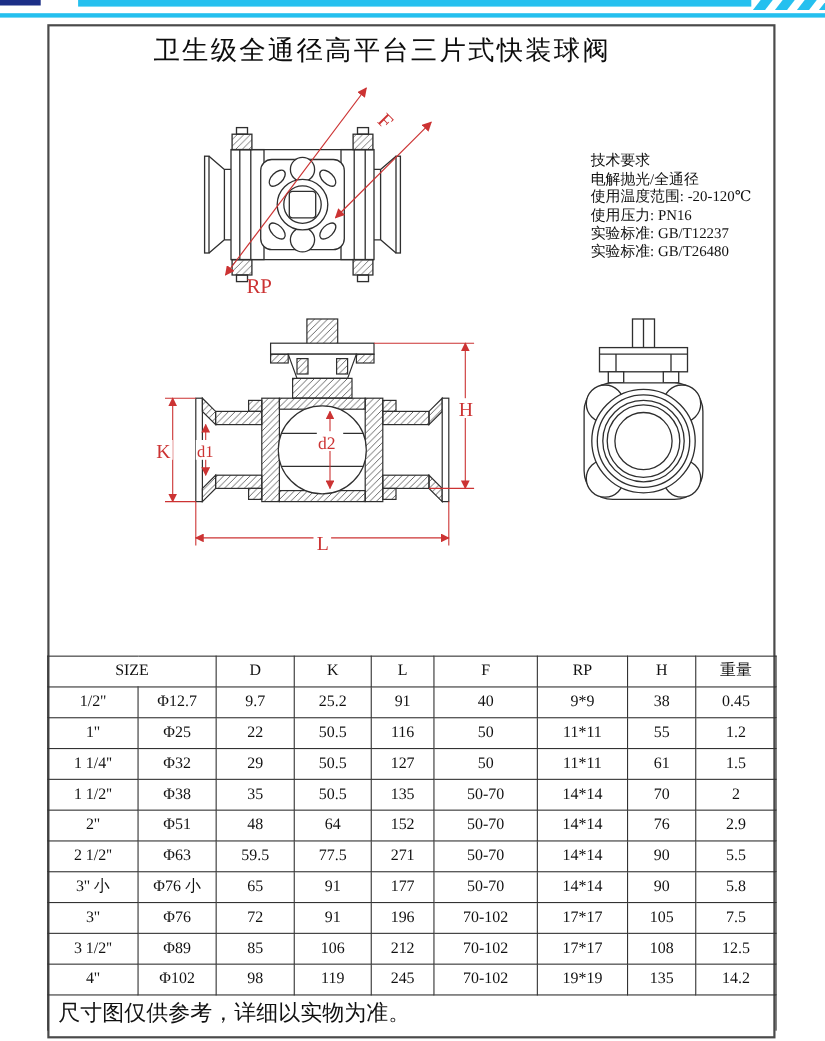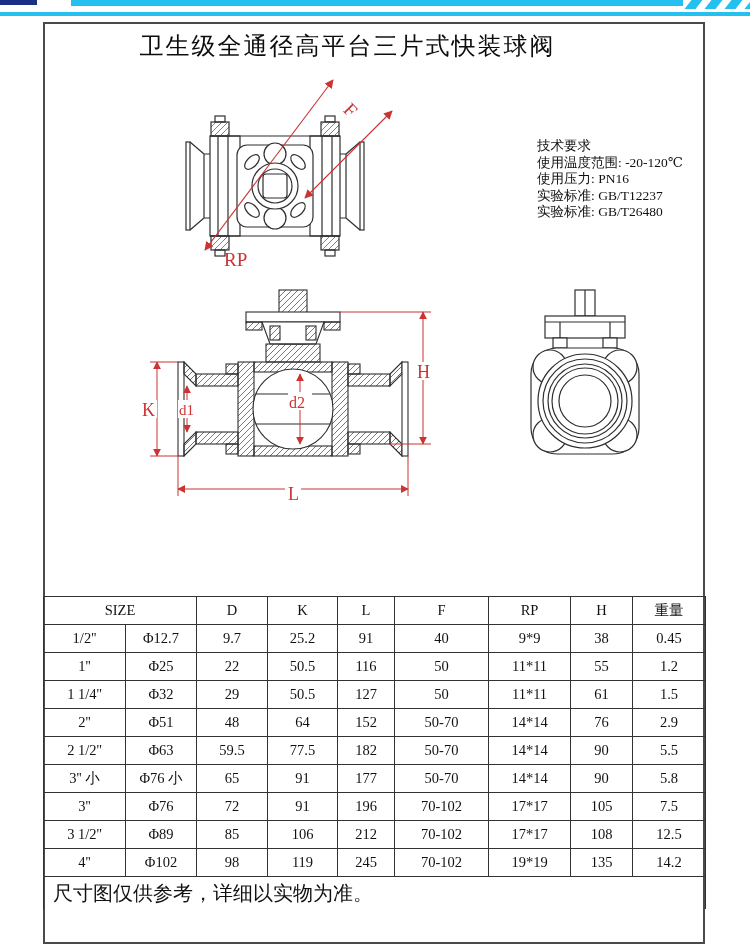--- a/index.html
+++ b/index.html
@@ -39,20 +39,21 @@
   <div class="stripe s3"></div>
   <div class="stripe s4"></div>
   <div class="cyan-line"></div>
 
   <div class="sheet"></div>
 
   <div class="doc-title">卫生级全通径高平台三片式快装球阀</div>
 
   <div class="tech">
     <div>技术要求</div>
+    <div>电解抛光/全通径</div>
     <div>使用温度范围: -20-120℃</div>
     <div>使用压力: PN16</div>
     <div>实验标准: GB/T12237</div>
     <div>实验标准: GB/T26480</div>
   </div>
 
   <svg class="drw" style="left:140px;top:78px" width="300" height="200" viewBox="0 0 300 200">
     <defs>
       <pattern id="h1" width="6" height="6" patternUnits="userSpaceOnUse">
         <path d="M0,6 L6,0" stroke="#666" stroke-width="0.8"></path>
@@ -252,36 +253,47 @@
           <td>Φ32</td>
           <td>29</td>
           <td>50.5</td>
           <td>127</td>
           <td>50</td>
           <td>11*11</td>
           <td>61</td>
           <td>1.5</td>
         </tr>
         <tr>
+          <td>1 1/2''</td>
+          <td>Φ38</td>
+          <td>35</td>
+          <td>50.5</td>
+          <td>135</td>
+          <td>50-70</td>
+          <td>14*14</td>
+          <td>70</td>
+          <td>2</td>
+        </tr>
+        <tr>
           <td>2''</td>
           <td>Φ51</td>
           <td>48</td>
           <td>64</td>
           <td>152</td>
           <td>50-70</td>
           <td>14*14</td>
           <td>76</td>
           <td>2.9</td>
         </tr>
         <tr>
           <td>2 1/2''</td>
           <td>Φ63</td>
           <td>59.5</td>
           <td>77.5</td>
-          <td>182</td>
+          <td>271</td>
           <td>50-70</td>
           <td>14*14</td>
           <td>90</td>
           <td>5.5</td>
         </tr>
         <tr>
           <td>3'' 小</td>
           <td>Φ76 小</td>
           <td>65</td>
           <td>91</td>

